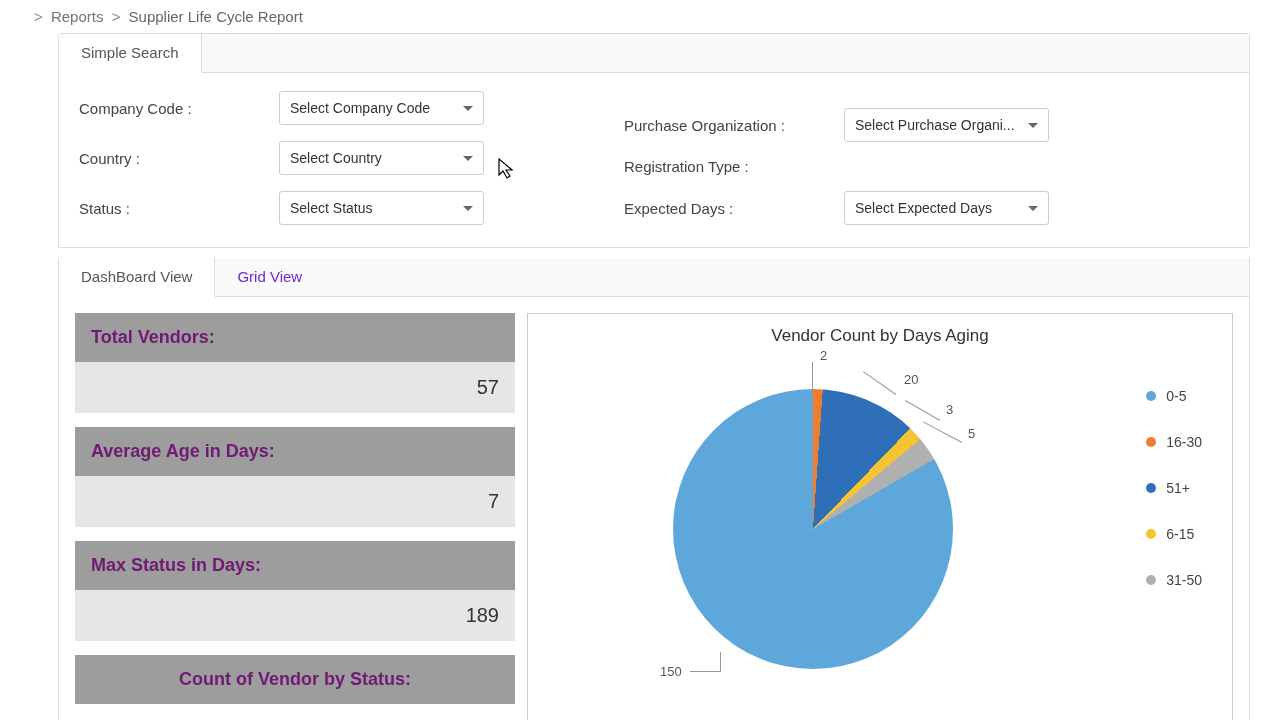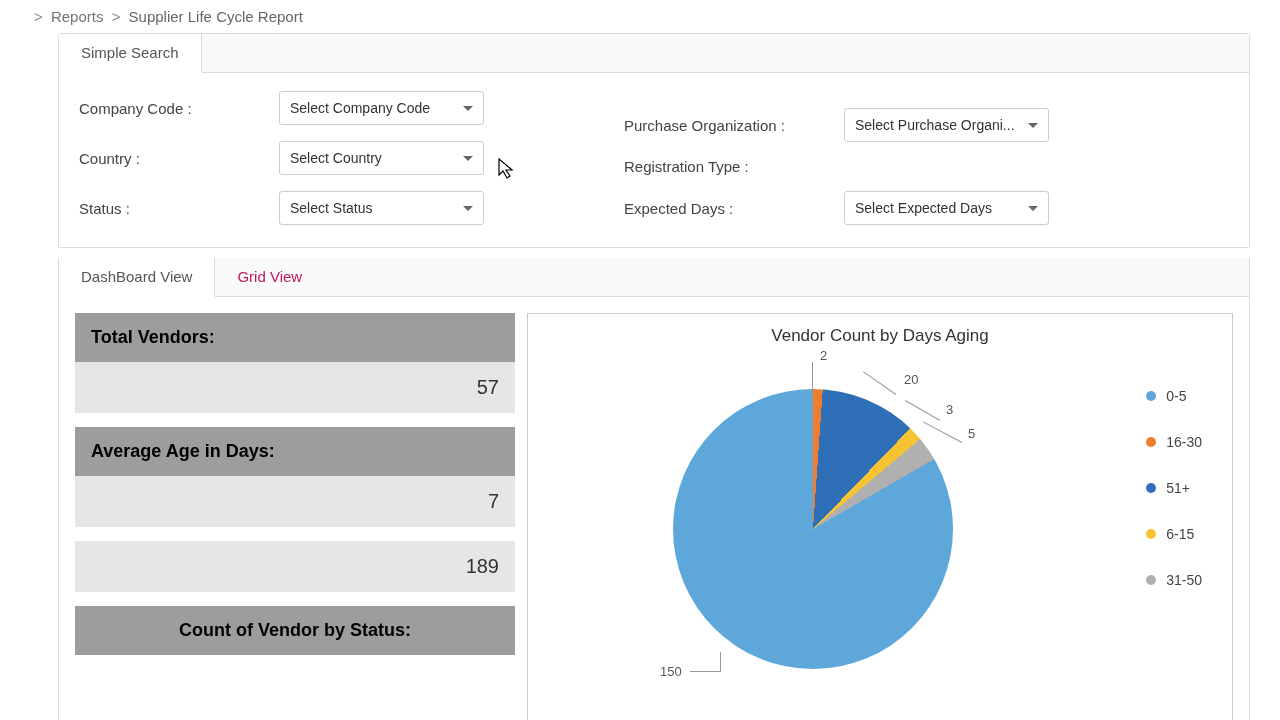--- a/index.html
+++ b/index.html
@@ -35,21 +35,21 @@
     font-size: 15px;
     color: #555;
     cursor: pointer;
     border-right: 1px solid #ddd;
   }
   .tab.active {
     background: #fff;
     border-bottom: 2px solid #fff;
     margin-bottom: -1px;
   }
-  .tab.link { color: #be185d; border-right: none; text-align: center; }
+  .tab.link { color: #6d28d9; border-right: none; text-align: center; }
   .filters {
     display: flex;
     padding: 18px 20px 22px 20px;
     gap: 60px;
   }
   .filter-col { display: flex; flex-direction: column; gap: 16px; justify-content: flex-end; }
   .filter-row { display: flex; align-items: center; gap: 20px; }
   .filter-label { width: 180px; font-size: 15px; color: #444; }
   .dropdown {
     width: 205px;
@@ -82,21 +82,21 @@
     padding: 16px 16px 0 16px;
   }
   .cards {
     width: 440px;
     display: flex;
     flex-direction: column;
     gap: 14px;
   }
   .card-header {
     background: #9d9d9d;
-    color: #000000;
+    color: #701a75;
     font-weight: bold;
     font-size: 18px;
     padding: 14px 16px;
   }
   .card-header.center { text-align: center; }
   .card-value {
     background: #e6e6e6;
     color: #333;
     font-size: 20px;
     padding: 14px 16px;
@@ -224,20 +224,21 @@
     <div class="cards">
       <div>
         <div class="card-header">Total Vendors:</div>
         <div class="card-value">57</div>
       </div>
       <div>
         <div class="card-header">Average Age in Days:</div>
         <div class="card-value">7</div>
       </div>
       <div>
+        <div class="card-header">Max Status in Days:</div>
         <div class="card-value">189</div>
       </div>
       <div>
         <div class="card-header center">Count of Vendor by Status:</div>
       </div>
     </div>
 
     <div class="chart-box">
       <div class="chart-title">Vendor Count by Days Aging</div>
 

